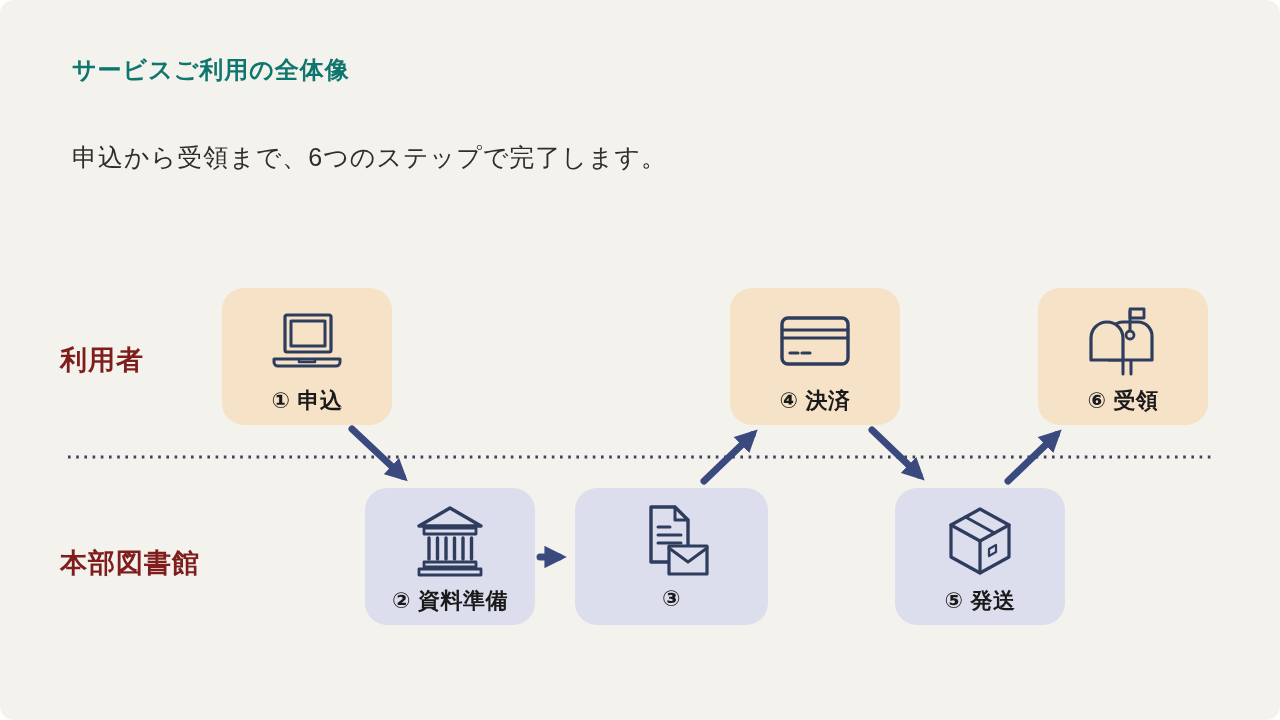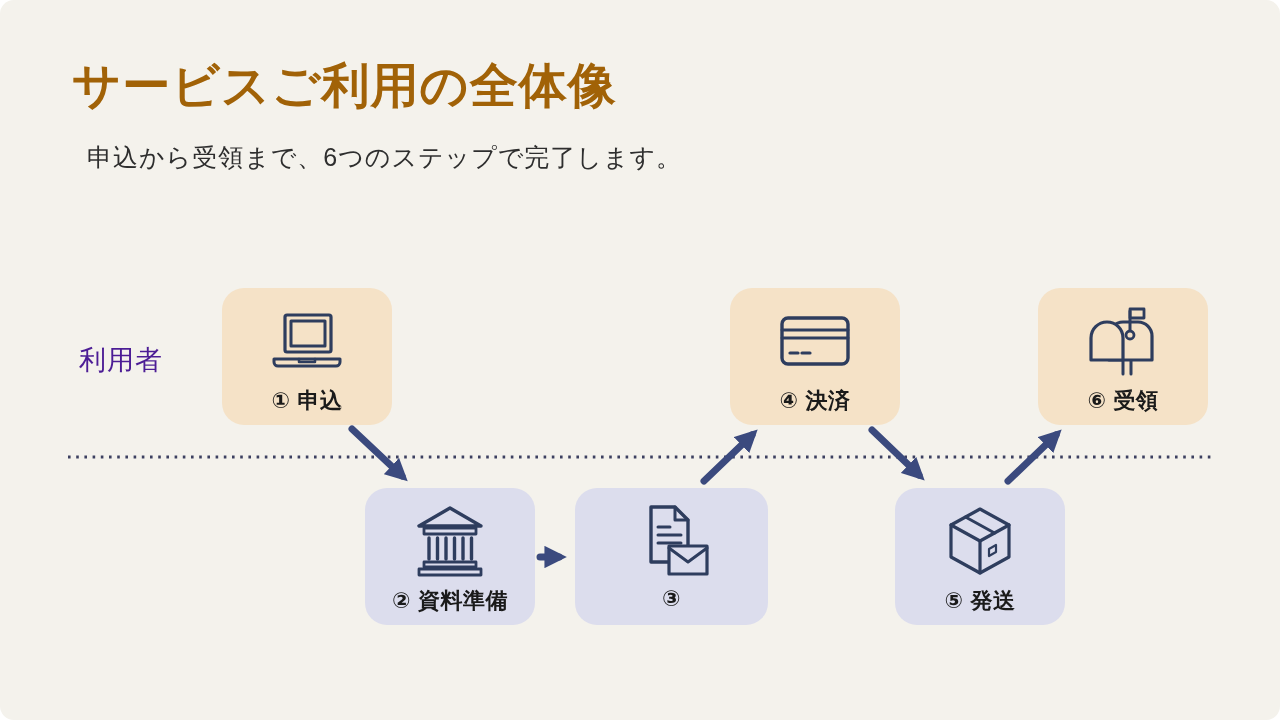--- a/index.html
+++ b/index.html
@@ -9,32 +9,32 @@
   .slide {
     position: relative;
     width: 1280px; height: 720px;
     background: #f4f2ec;
     border-radius: 14px;
     overflow: hidden;
   }
 
   .title {
     position: absolute; left: 72px; top: 54px;
-    font-size: 48px; font-weight: 700;
-    color: #a16207; letter-spacing: 1px;
+    font-size: 24px; font-weight: 700;
+    color: #0f766e; letter-spacing: 1px;
   }
   .subtitle {
     position: absolute; left: 72px; top: 141px;
     font-size: 25px; font-weight: 400;
-    color: #2e2e2e; letter-spacing: 1px; margin-left: 15px;
+    color: #2e2e2e; letter-spacing: 1px;
   }
 
   .lane-label {
-    position: absolute; left: 79px;
-    font-size: 27px; font-weight: 400; color: #4c1d95;
+    position: absolute; left: 60px;
+    font-size: 27px; font-weight: 700; color: #7f1d1d;
     letter-spacing: 1px;
   }
   .lane-label.user    { top: 342px; }
   .lane-label.library { top: 545px; }
 
   .step-card {
     position: absolute;
     border-radius: 22px;
     display: flex; flex-direction: column;
     align-items: center; justify-content: flex-start;
@@ -73,20 +73,21 @@
 </style>
 </head>
 <body>
 
 <div class="slide">
 
   <div class="title">サービスご利用の全体像</div>
   <div class="subtitle">申込から受領まで、6つのステップで完了します。</div>
 
   <div class="lane-label user">利用者</div>
+  <div class="lane-label library">本部図書館</div>
 
   <div class="step-card user step-1">
     <div class="icon-wrap">
       <svg width="82" height="62" viewBox="0 0 82 62">
         <rect class="st" x="19" y="5" width="46" height="37" rx="2" stroke-width="3.2"></rect>
         <rect class="st" x="25" y="11" width="34" height="25" stroke-width="3"></rect>
         <path class="st" d="M8,49 H74 V52 a4,4 0 0 1 -4,4 H12 a4,4 0 0 1 -4,-4 Z" stroke-width="3"></path>
         <path class="st" d="M33,49 v3 h16 v-3" stroke-width="2.5"></path>
       </svg>
     </div>

